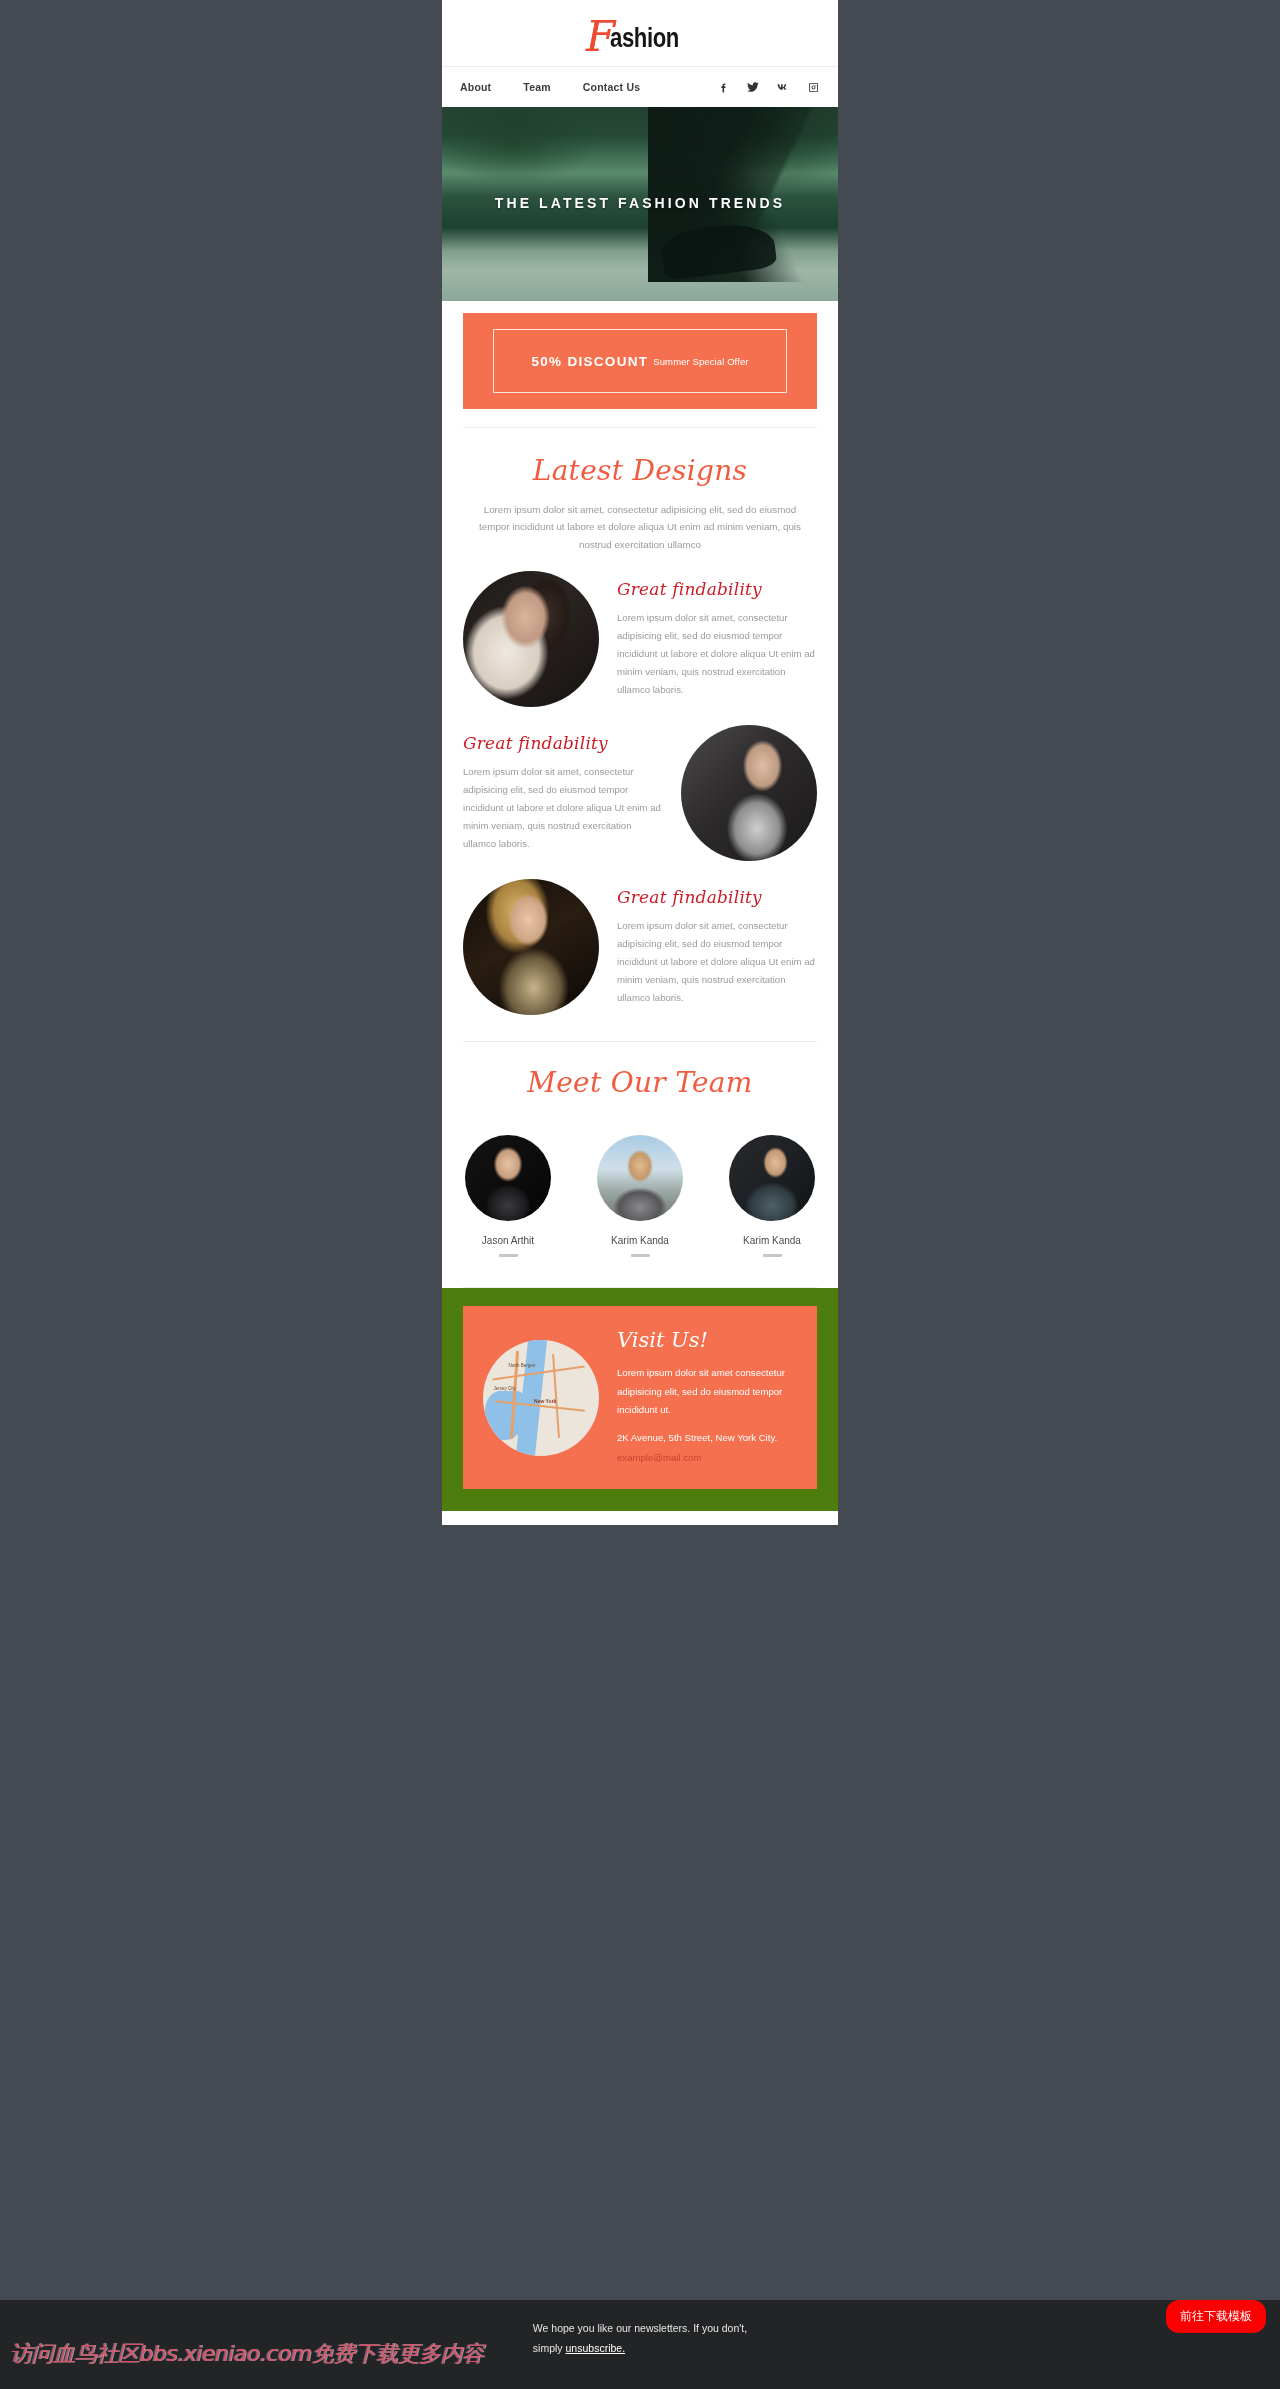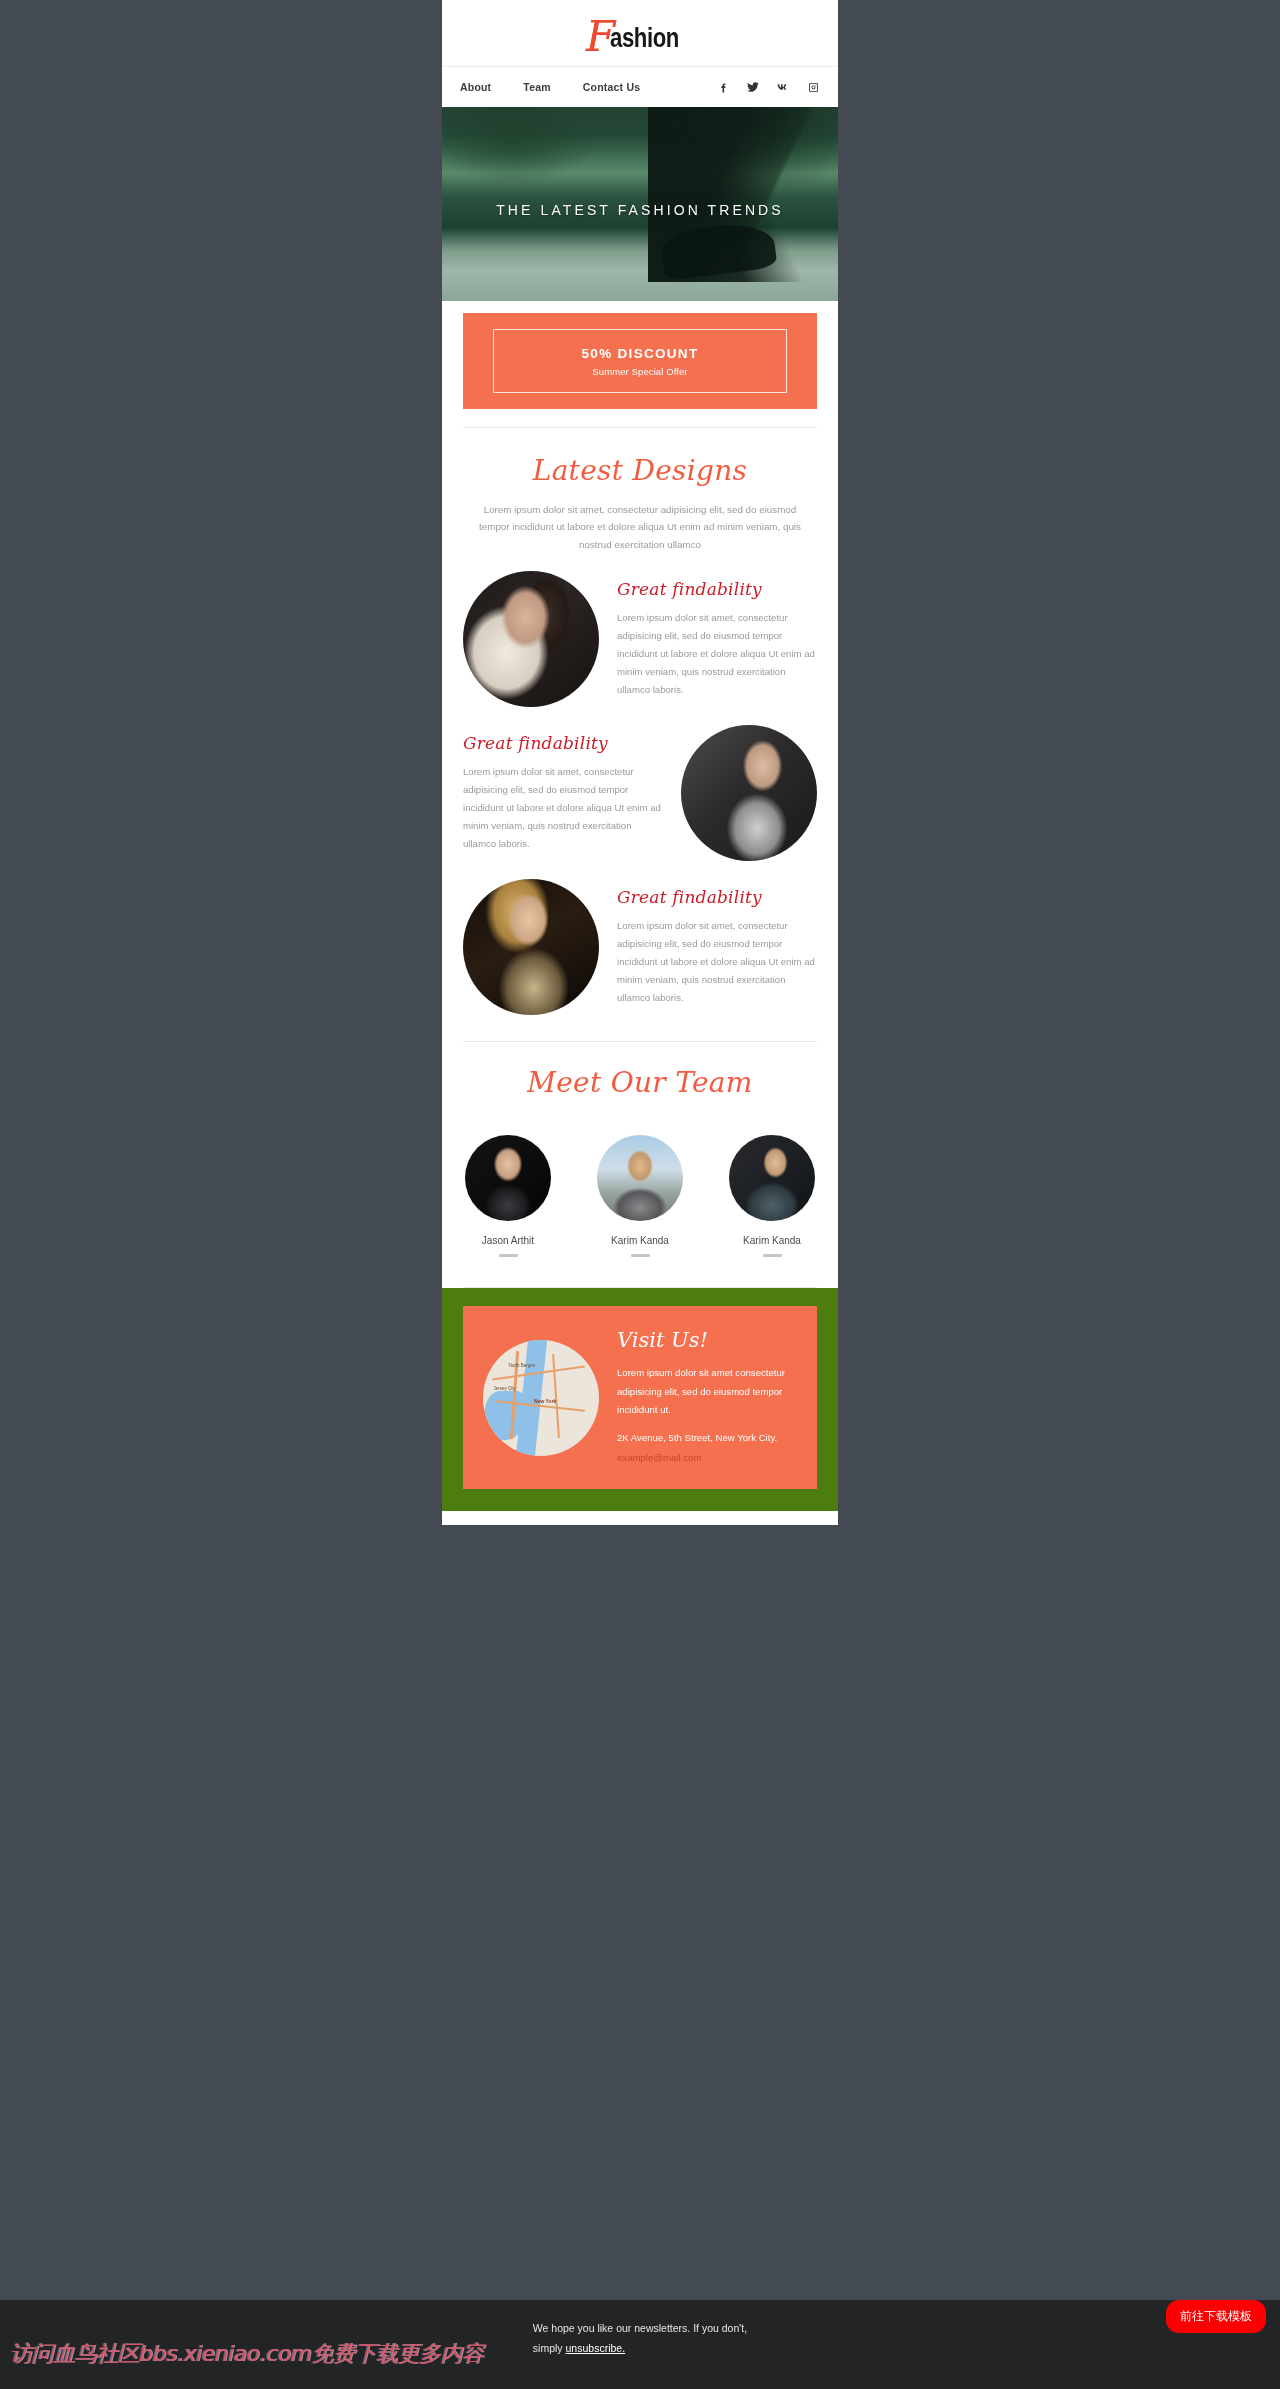--- a/index.html
+++ b/index.html
@@ -132,24 +132,23 @@
   .hero-shadowtop {
     position: absolute; left: 0; top: 0; width: 100%; height: 34%;
     background: linear-gradient(to bottom, rgba(18,38,28,.6), transparent);
   }
   .hero-title {
     position: absolute;
     left: 0; right: 0; top: 88px;
     text-align: center;
     color: #ffffff;
     font-size: 14px;
-    font-weight: normal;
+    font-weight: bold;
     letter-spacing: 3.1px;
     text-shadow: 0 1px 2px rgba(0,0,0,.45);
-    margin-top: 7px;
   }
 
   
   .offers {
     display: flex;
     padding: 12px 21px 18px 21px;
     gap: 19px;
     background: #fff;
   }
   .offer {
@@ -158,21 +157,21 @@
     display: flex;
     align-items: center;
     justify-content: center;
     cursor: pointer;
   }
   .offer-inner {
     border: 1px solid rgba(255,255,255,.82);
     width: 83%;
     height: 67%;
     display: flex;
-    flex-direction: column;
+    flex-direction: row;
     align-items: center;
     justify-content: center;
     gap: 5px;
   }
   .offer-title {
     color: #fff;
     font-weight: bold;
     font-size: 13.5px;
     letter-spacing: 1.3px;
   }

